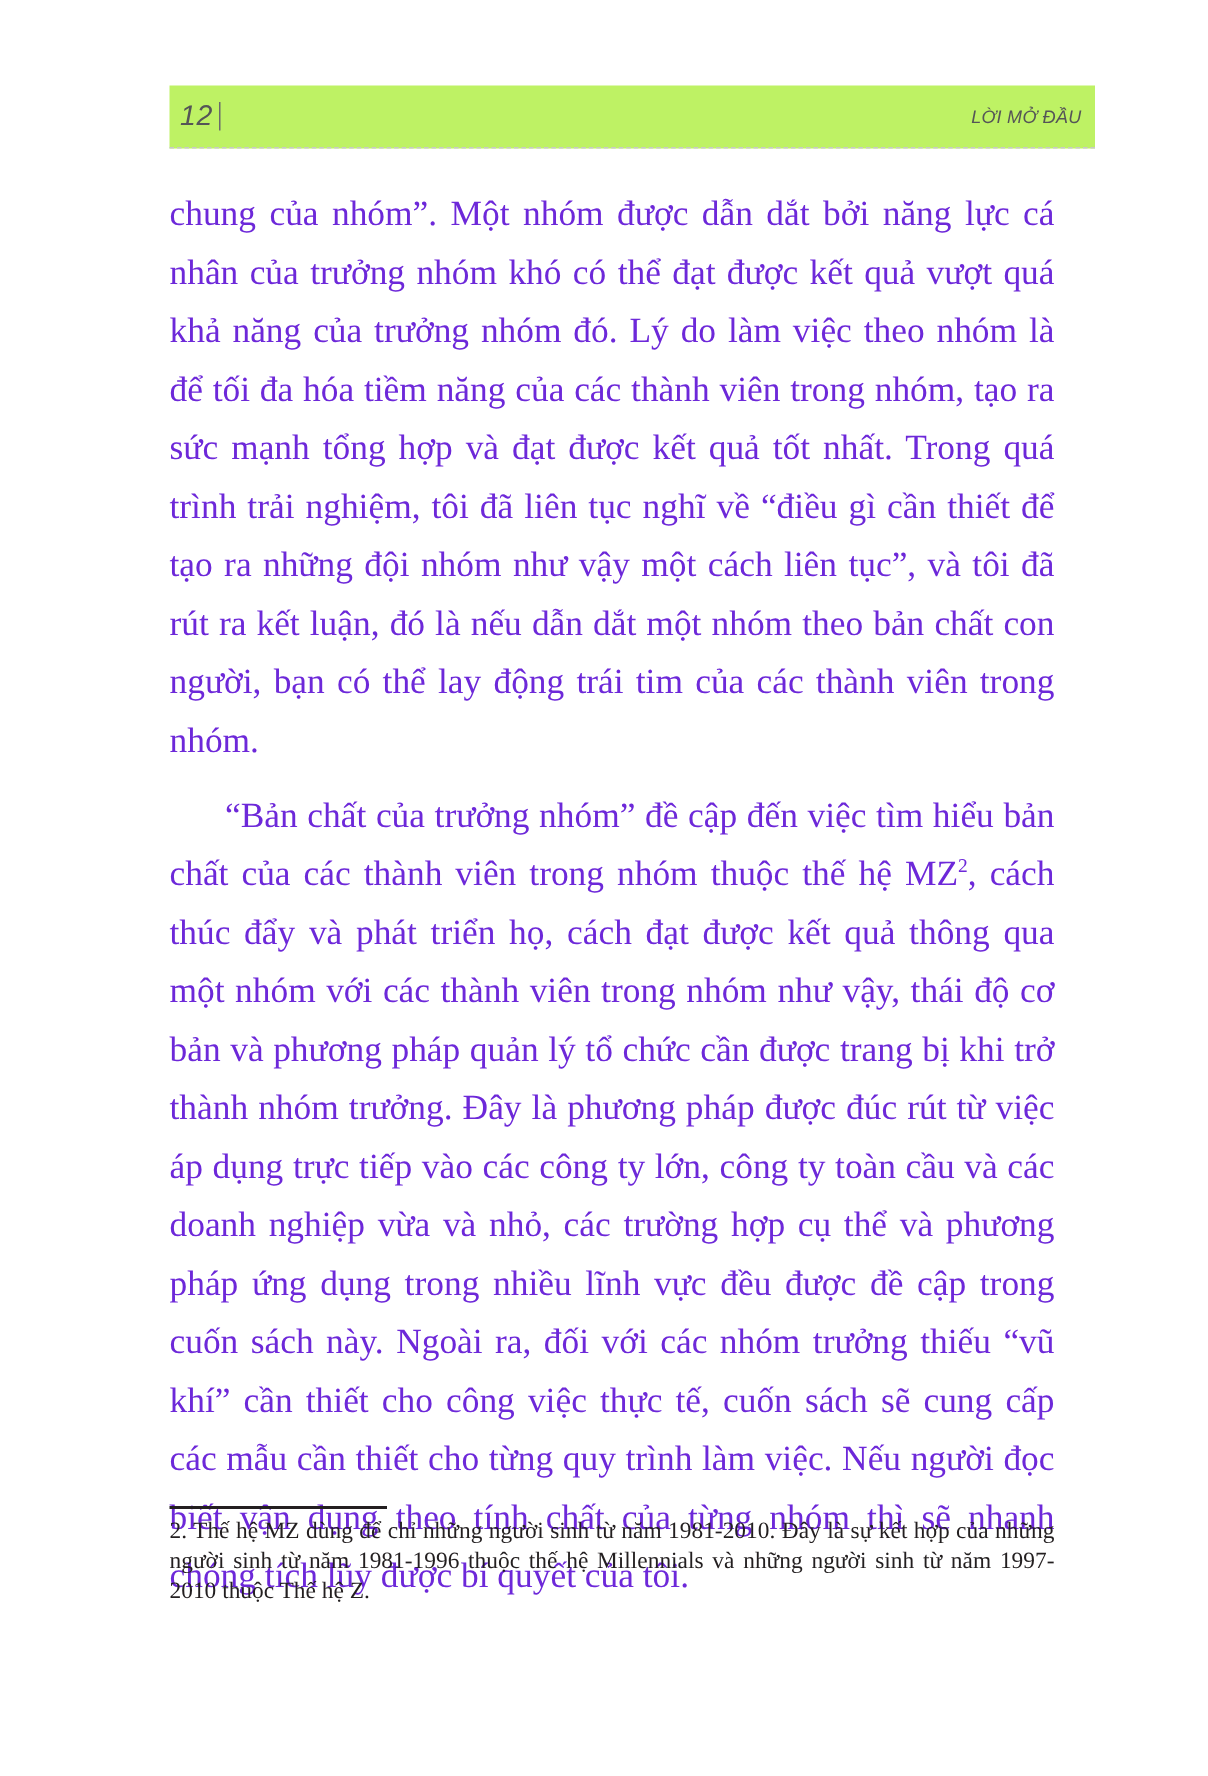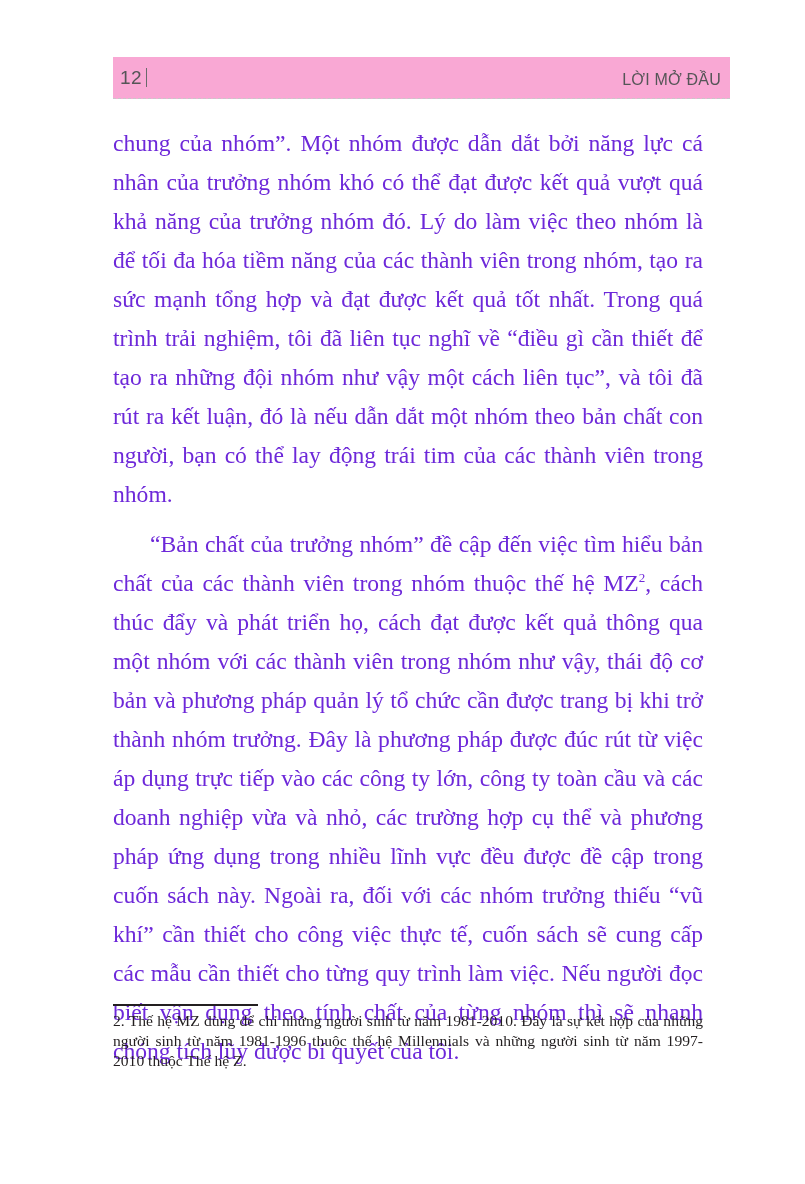--- a/index.html
+++ b/index.html
@@ -2,33 +2,34 @@
 <html><head>
 <meta charset="utf-8">
 <style>
   html, body { margin: 0; padding: 0; }
   body {
     width: 805px; height: 1184px; background: #ffffff; position: relative; overflow: hidden;
     color: #231f20;
   }
   .running-head {
     position: absolute; left: 113px; top: 57px; width: 617px; height: 41px;
-    background: #f9a8d4;
+    background: #bef264;
     border-bottom: 1px dashed #c8c8c9;
     font-family: "Liberation Sans", sans-serif;
     color: #555557;
+    font-style: italic;
   }
   .page-number {
     position: absolute; left: 7px; top: 10px; font-size: 19px; letter-spacing: 0.5px;
   }
   .head-sep {
     position: absolute; left: 33px; top: 11px; width: 1px; height: 19px; background: #6a6a6c;
   }
   .chapter-title {
-    position: absolute; right: 9px; top: 14px; font-size: 16px; letter-spacing: 0.2px;
+    position: absolute; right: 9px; top: 14px; font-size: 12px; letter-spacing: 0.2px;
   }
   .body-text {
     position: absolute; left: 113px; top: 124px; width: 590px;
     font-family: "Liberation Serif", serif;
     font-size: 23.6px; line-height: 39px;
     text-align: justify;
     color: #6d28d9;
   }
   .body-text p { margin: 0; }
   .body-text p.first { text-indent: 0; }

